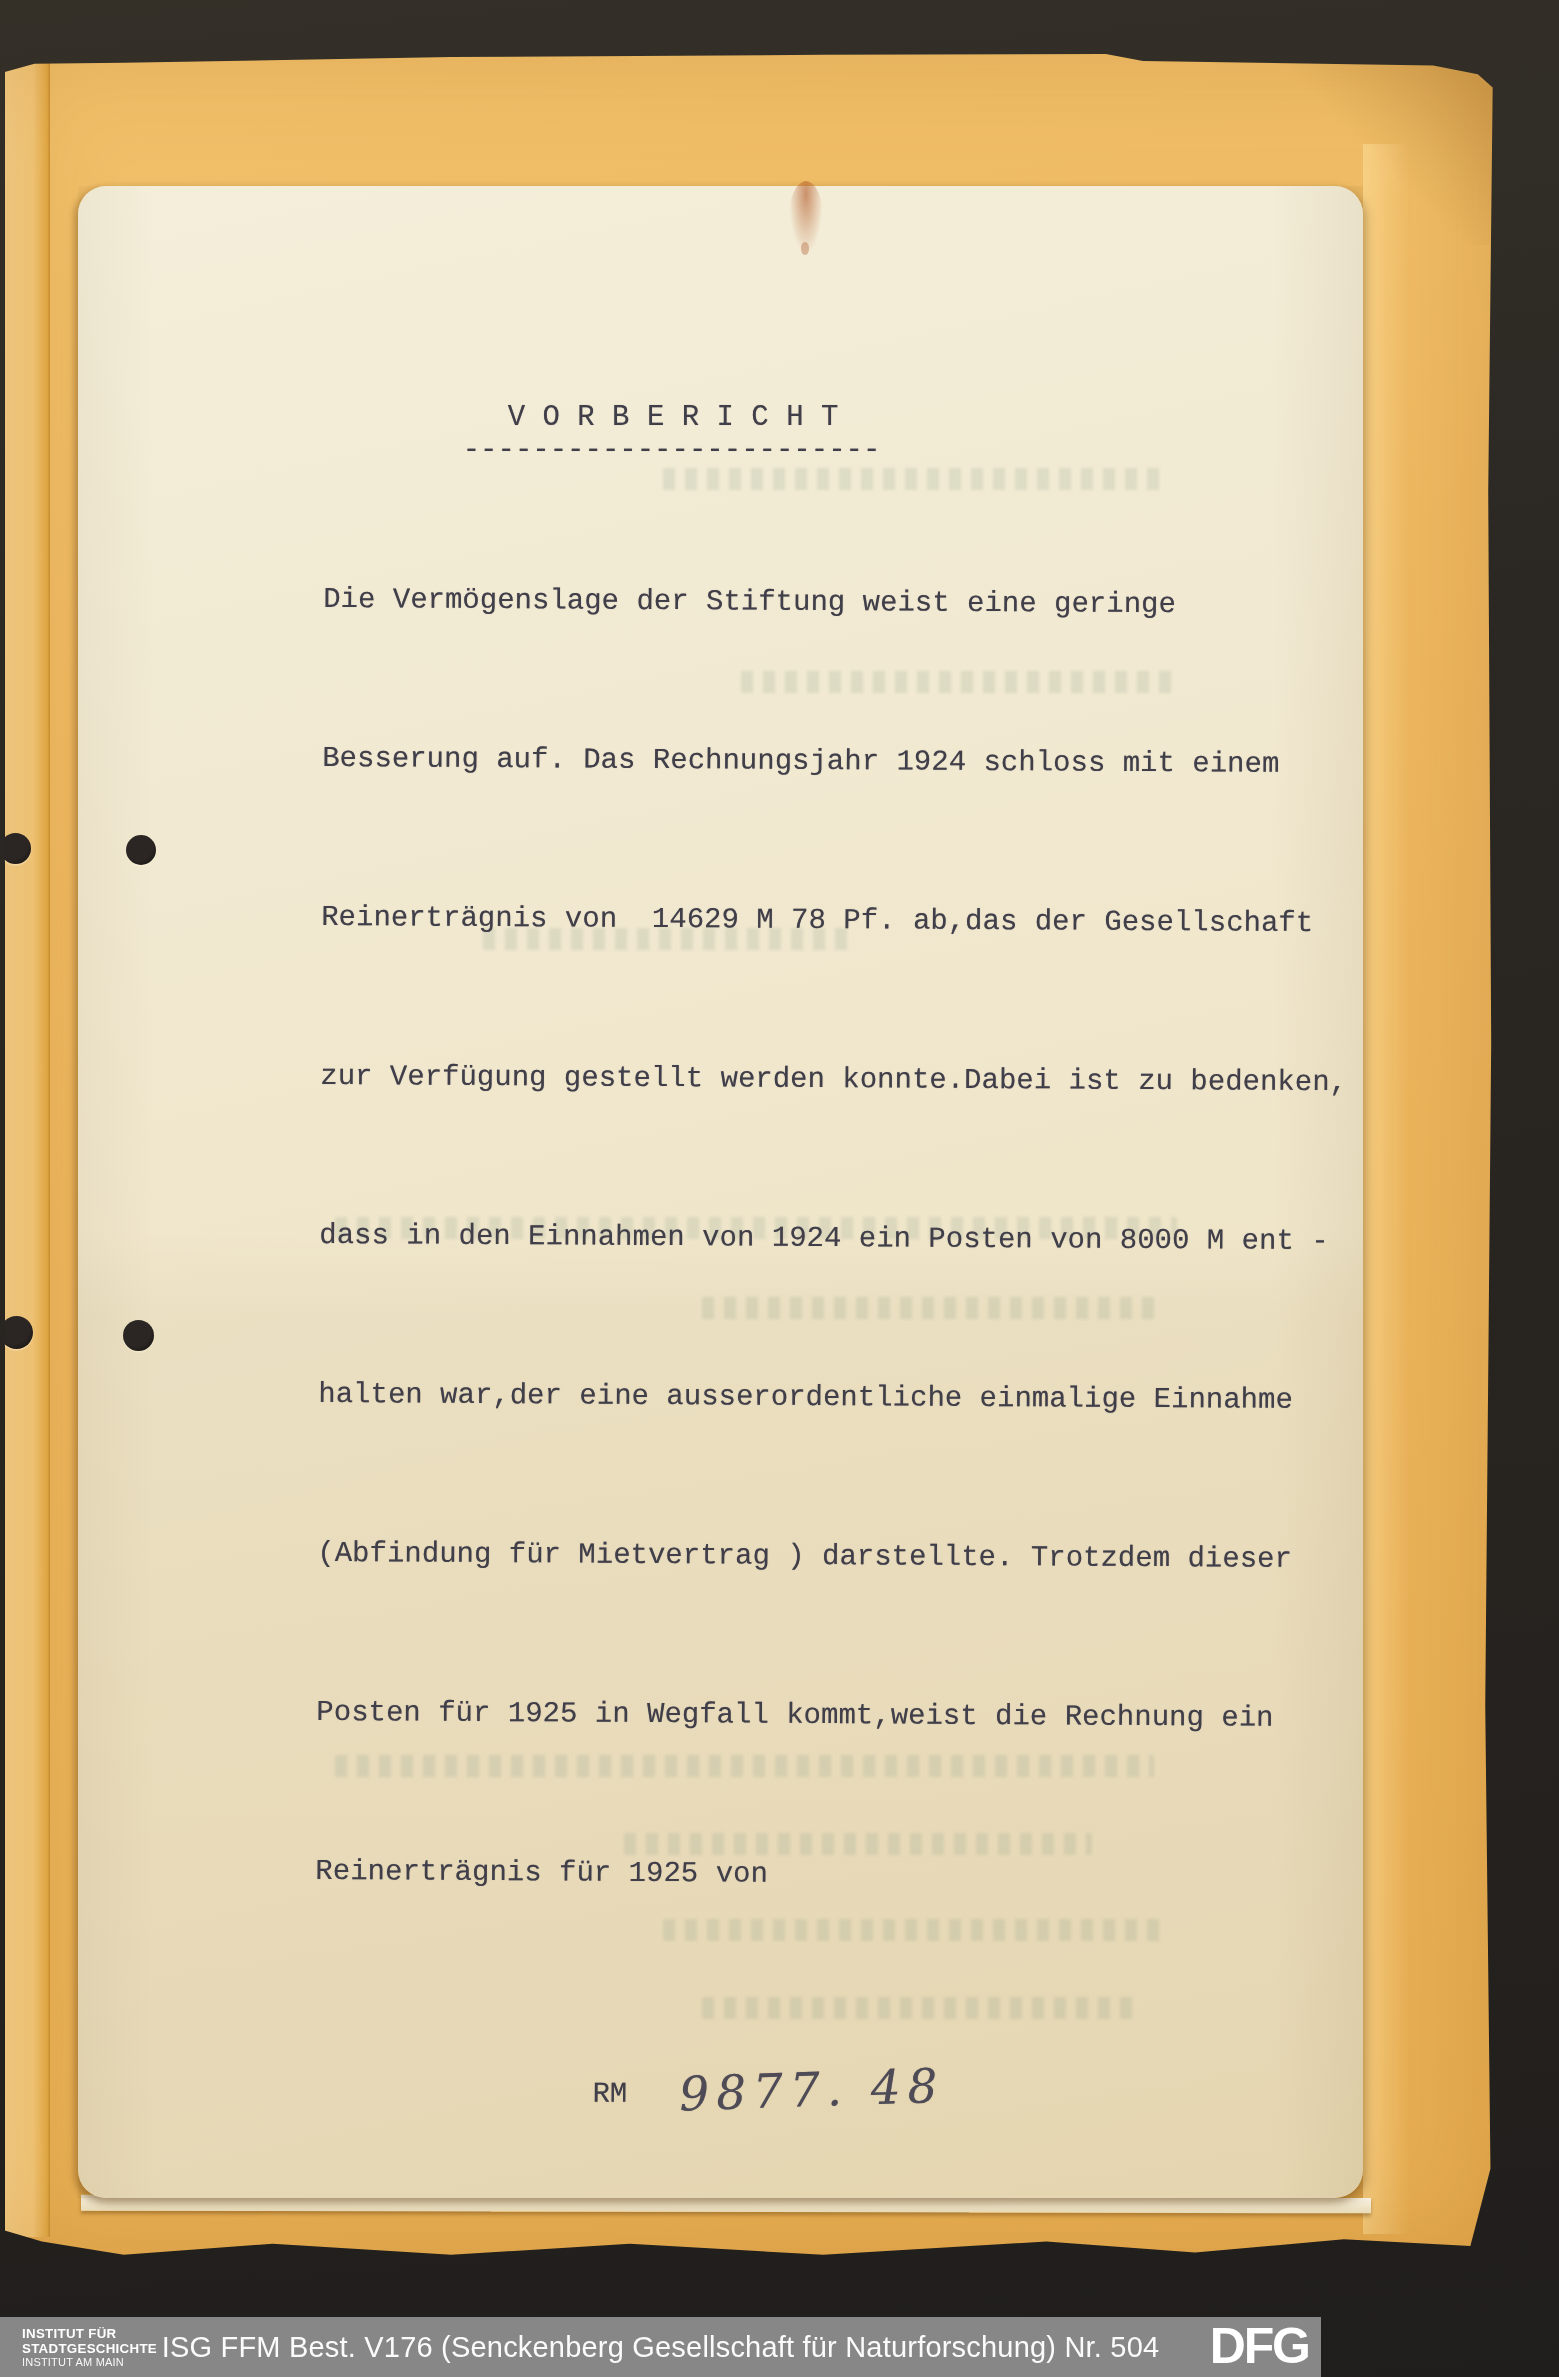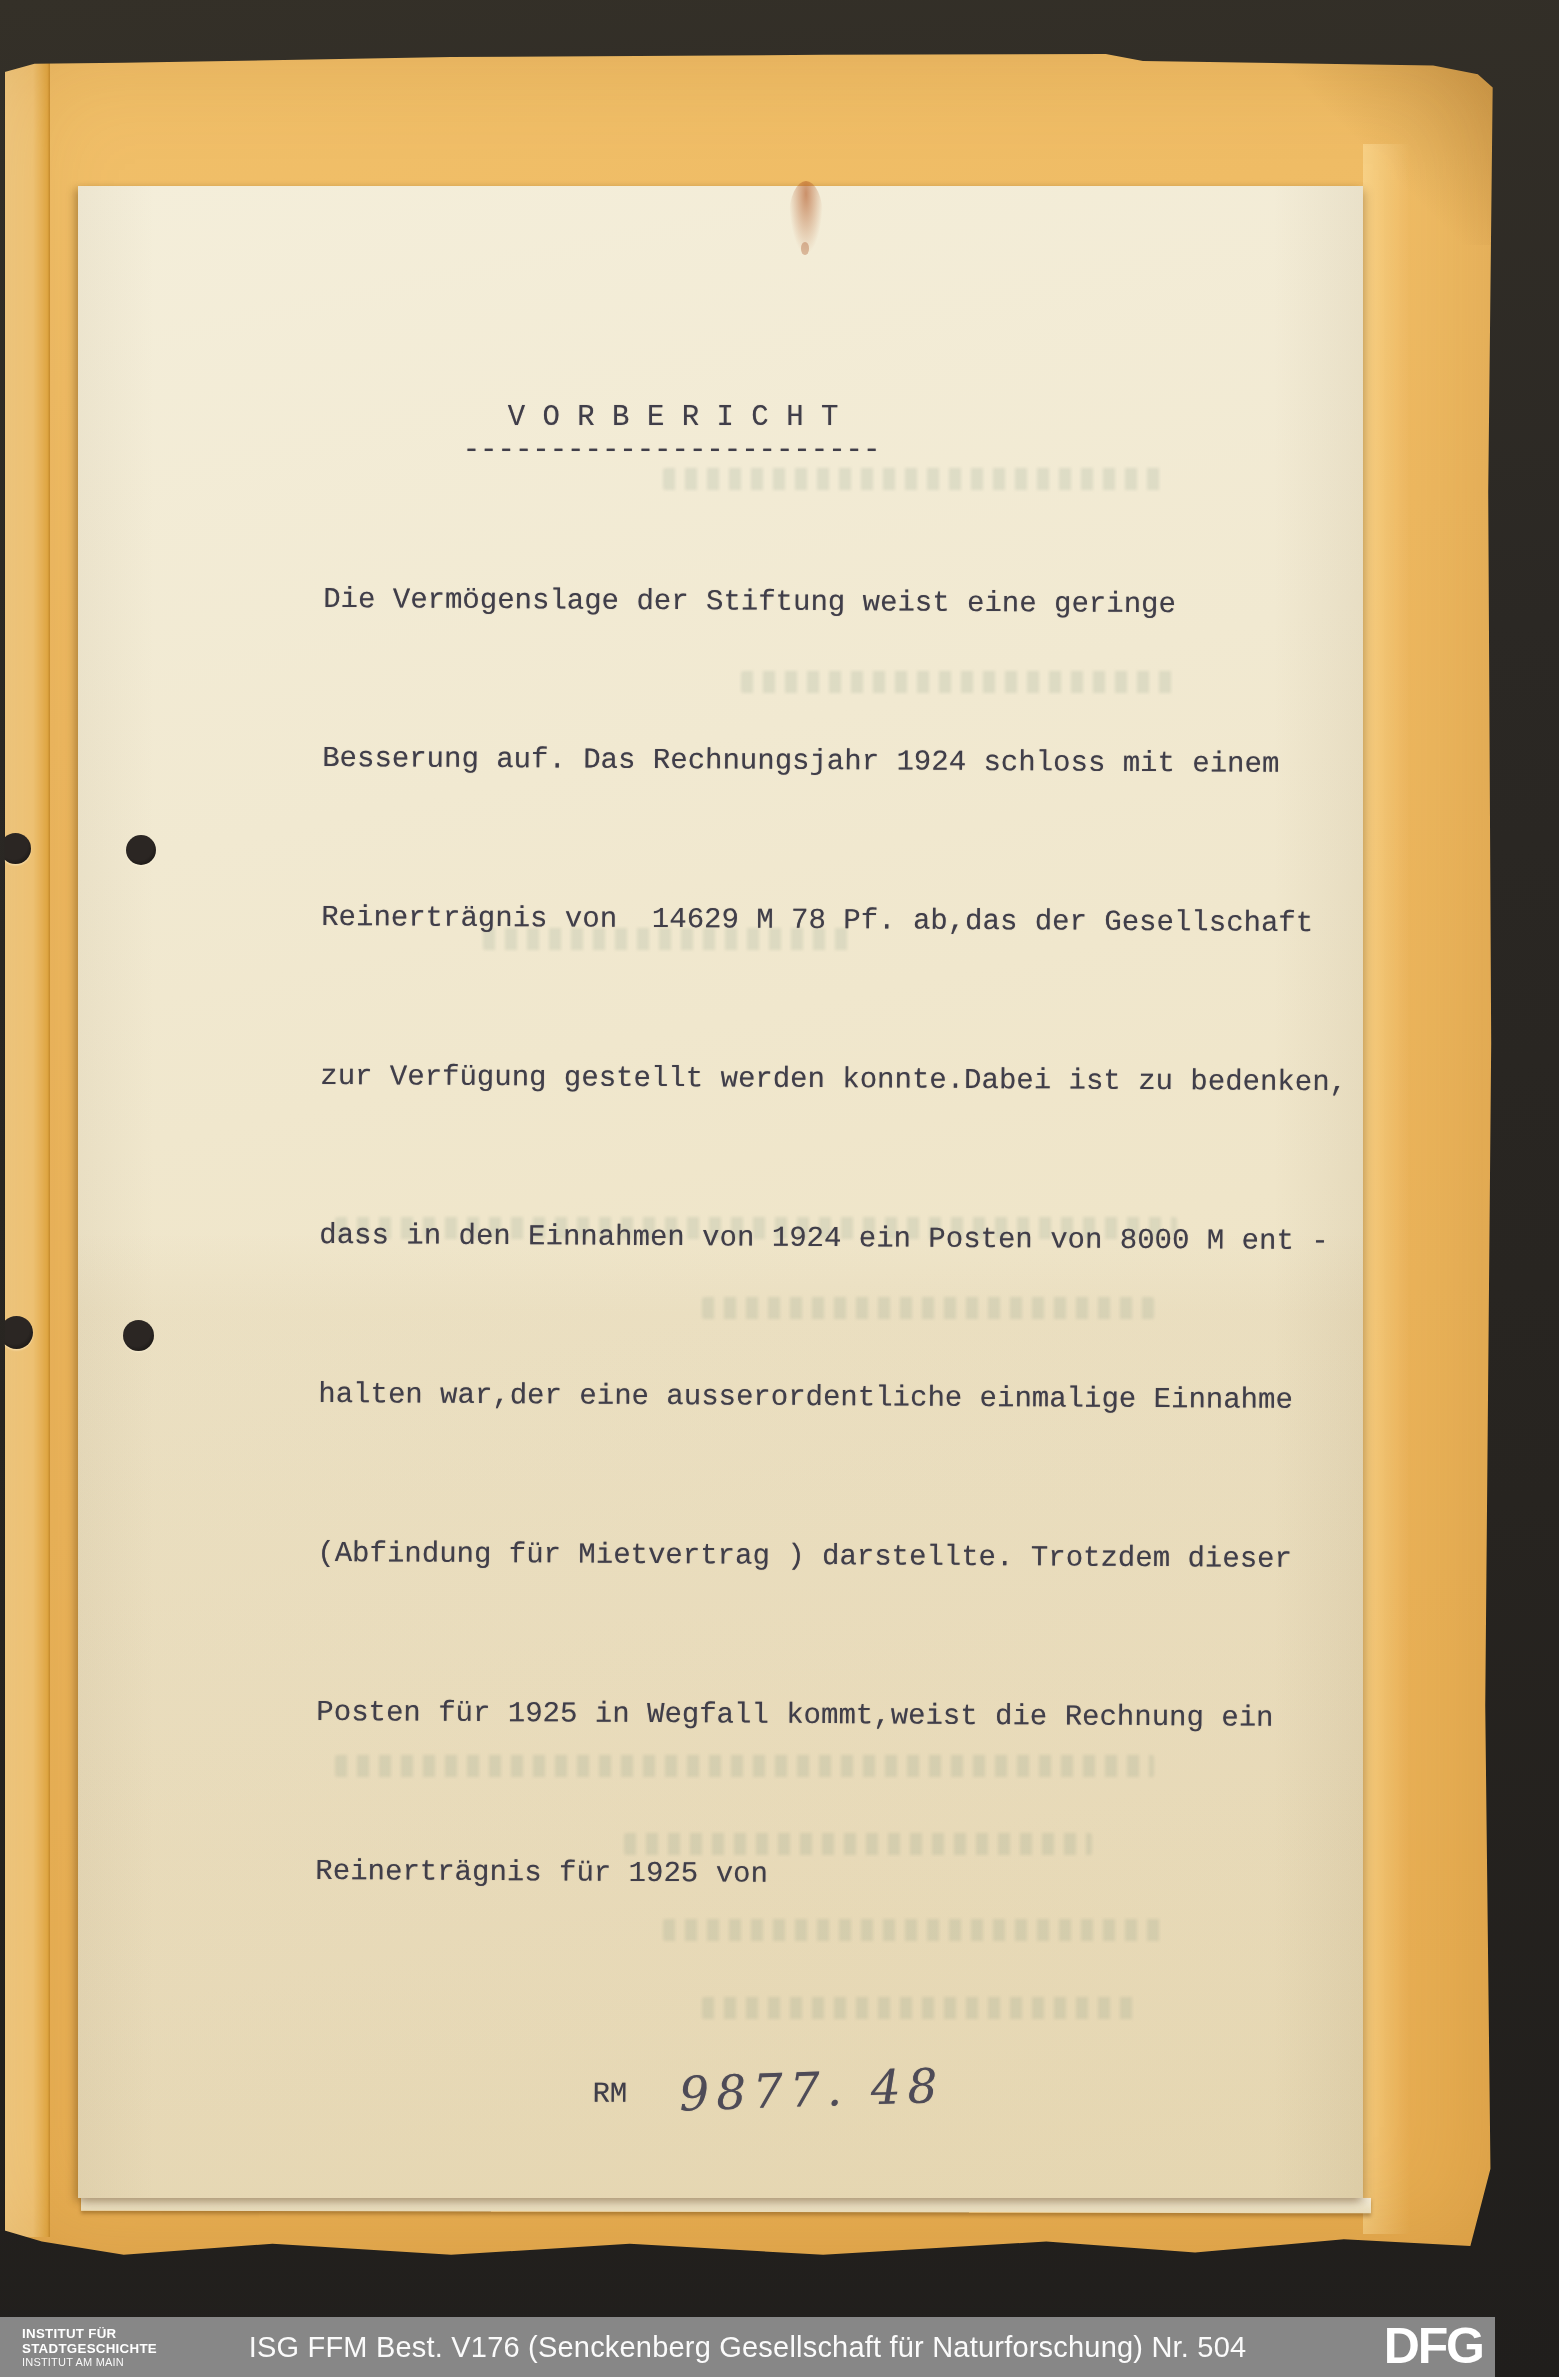--- a/index.html
+++ b/index.html
@@ -30,21 +30,21 @@
   .hole.fh2{left:-4.7px;top:1266px;width:33px;height:33px;}
   .hole.ph1{left:48px;top:649px;width:30px;height:30px;}
   .hole.ph2{left:45px;top:1134px;width:31px;height:31px;}
 
   
   .second-sheet{position:absolute;left:76px;top:2146px;width:1290px;height:15.6px;
     background:linear-gradient(180deg,#f7f1e0,#e8dbb8);
     box-shadow:0 3.1px 3.9px rgba(100,62,12,.4);transform:rotate(.12deg);}
   .paper{position:absolute;left:73px;top:136px;width:1285px;height:2012px;
     background:linear-gradient(168deg,#f4eeda 0%,#f1e9d1 30%,#efe5c9 55%,#ede1c2 80%,#ebdebb 100%);
-    box-shadow:-3.9px 3.1px 7.8px rgba(100,62,12,.32),3.1px 4.7px 9.4px rgba(100,62,12,.30);}
+    box-shadow:-3.9px 3.1px 7.8px rgba(100,62,12,.32),3.1px 4.7px 9.4px rgba(100,62,12,.30);border-radius:28px;}
   .paper-shade{position:absolute;inset:0;
     background:linear-gradient(90deg,rgba(120,90,40,.06) 0%,rgba(120,90,40,0) 6%,rgba(120,90,40,0) 93%,rgba(120,90,40,.08) 100%),
       linear-gradient(180deg,rgba(120,90,40,0) 0%,rgba(120,90,40,0) 52%,rgba(150,110,40,.05) 56%,rgba(150,110,40,.07) 100%);}
 
   .stain{position:absolute;left:711px;top:-4.7px;width:34px;height:72px;border-radius:50%;
     background:radial-gradient(ellipse at 50% 18%,rgba(178,88,38,.62) 0%,rgba(178,88,38,.22) 46%,rgba(178,88,38,0) 72%);}
   .stain::after{content:"";position:absolute;left:12.5px;top:61px;width:7.8px;height:12.5px;border-radius:50%;
     background:rgba(170,84,36,.35);}
 
   
@@ -56,21 +56,21 @@
     text-shadow:0 0 0.8px rgba(62,60,72,.5);}
   .title{position:absolute;left:430px;top:215px;font-size:29px;}
   .underline{position:absolute;left:385px;top:248px;font-size:29px;letter-spacing:0;}
   .body{position:absolute;left:246px;top:281px;font-size:29px;line-height:53px;
     transform:rotate(.35deg);transform-origin:0 0;}
   .line{height:53px;}
   .hand{display:inline-block;font-family:"DejaVu Serif",serif;font-style:italic;}
   .hand1{font-size:47px;letter-spacing:7px;color:#4e4b57;transform:rotate(-2.2deg) translateY(3.1px);}
 
   
-  .bar{position:absolute;left:0;top:2317px;width:1495px;height:60px;background:#878787;
+  .bar{position:absolute;left:0;top:2317px;width:1321px;height:60px;background:#878787;
     display:flex;align-items:center;justify-content:center;}
   .isg{position:absolute;left:22px;top:50%;transform:translateY(-50%);color:#fff;line-height:1.14;}
   .isg .b{font-size:13.3px;font-weight:bold;letter-spacing:0.3px;}
   .isg .t{font-size:11px;font-weight:400;opacity:.95;letter-spacing:0.2px;}
   .caption{color:#fbfbfb;font-size:29px;letter-spacing:0.2px;}
   .dfg{position:absolute;right:12.5px;top:50%;transform:translateY(-52%);color:#ffffff;
     font-size:50px;font-weight:800;letter-spacing:-2.3px;font-family:"Liberation Sans",sans-serif;}
 </style>
 </head>
 <body>

